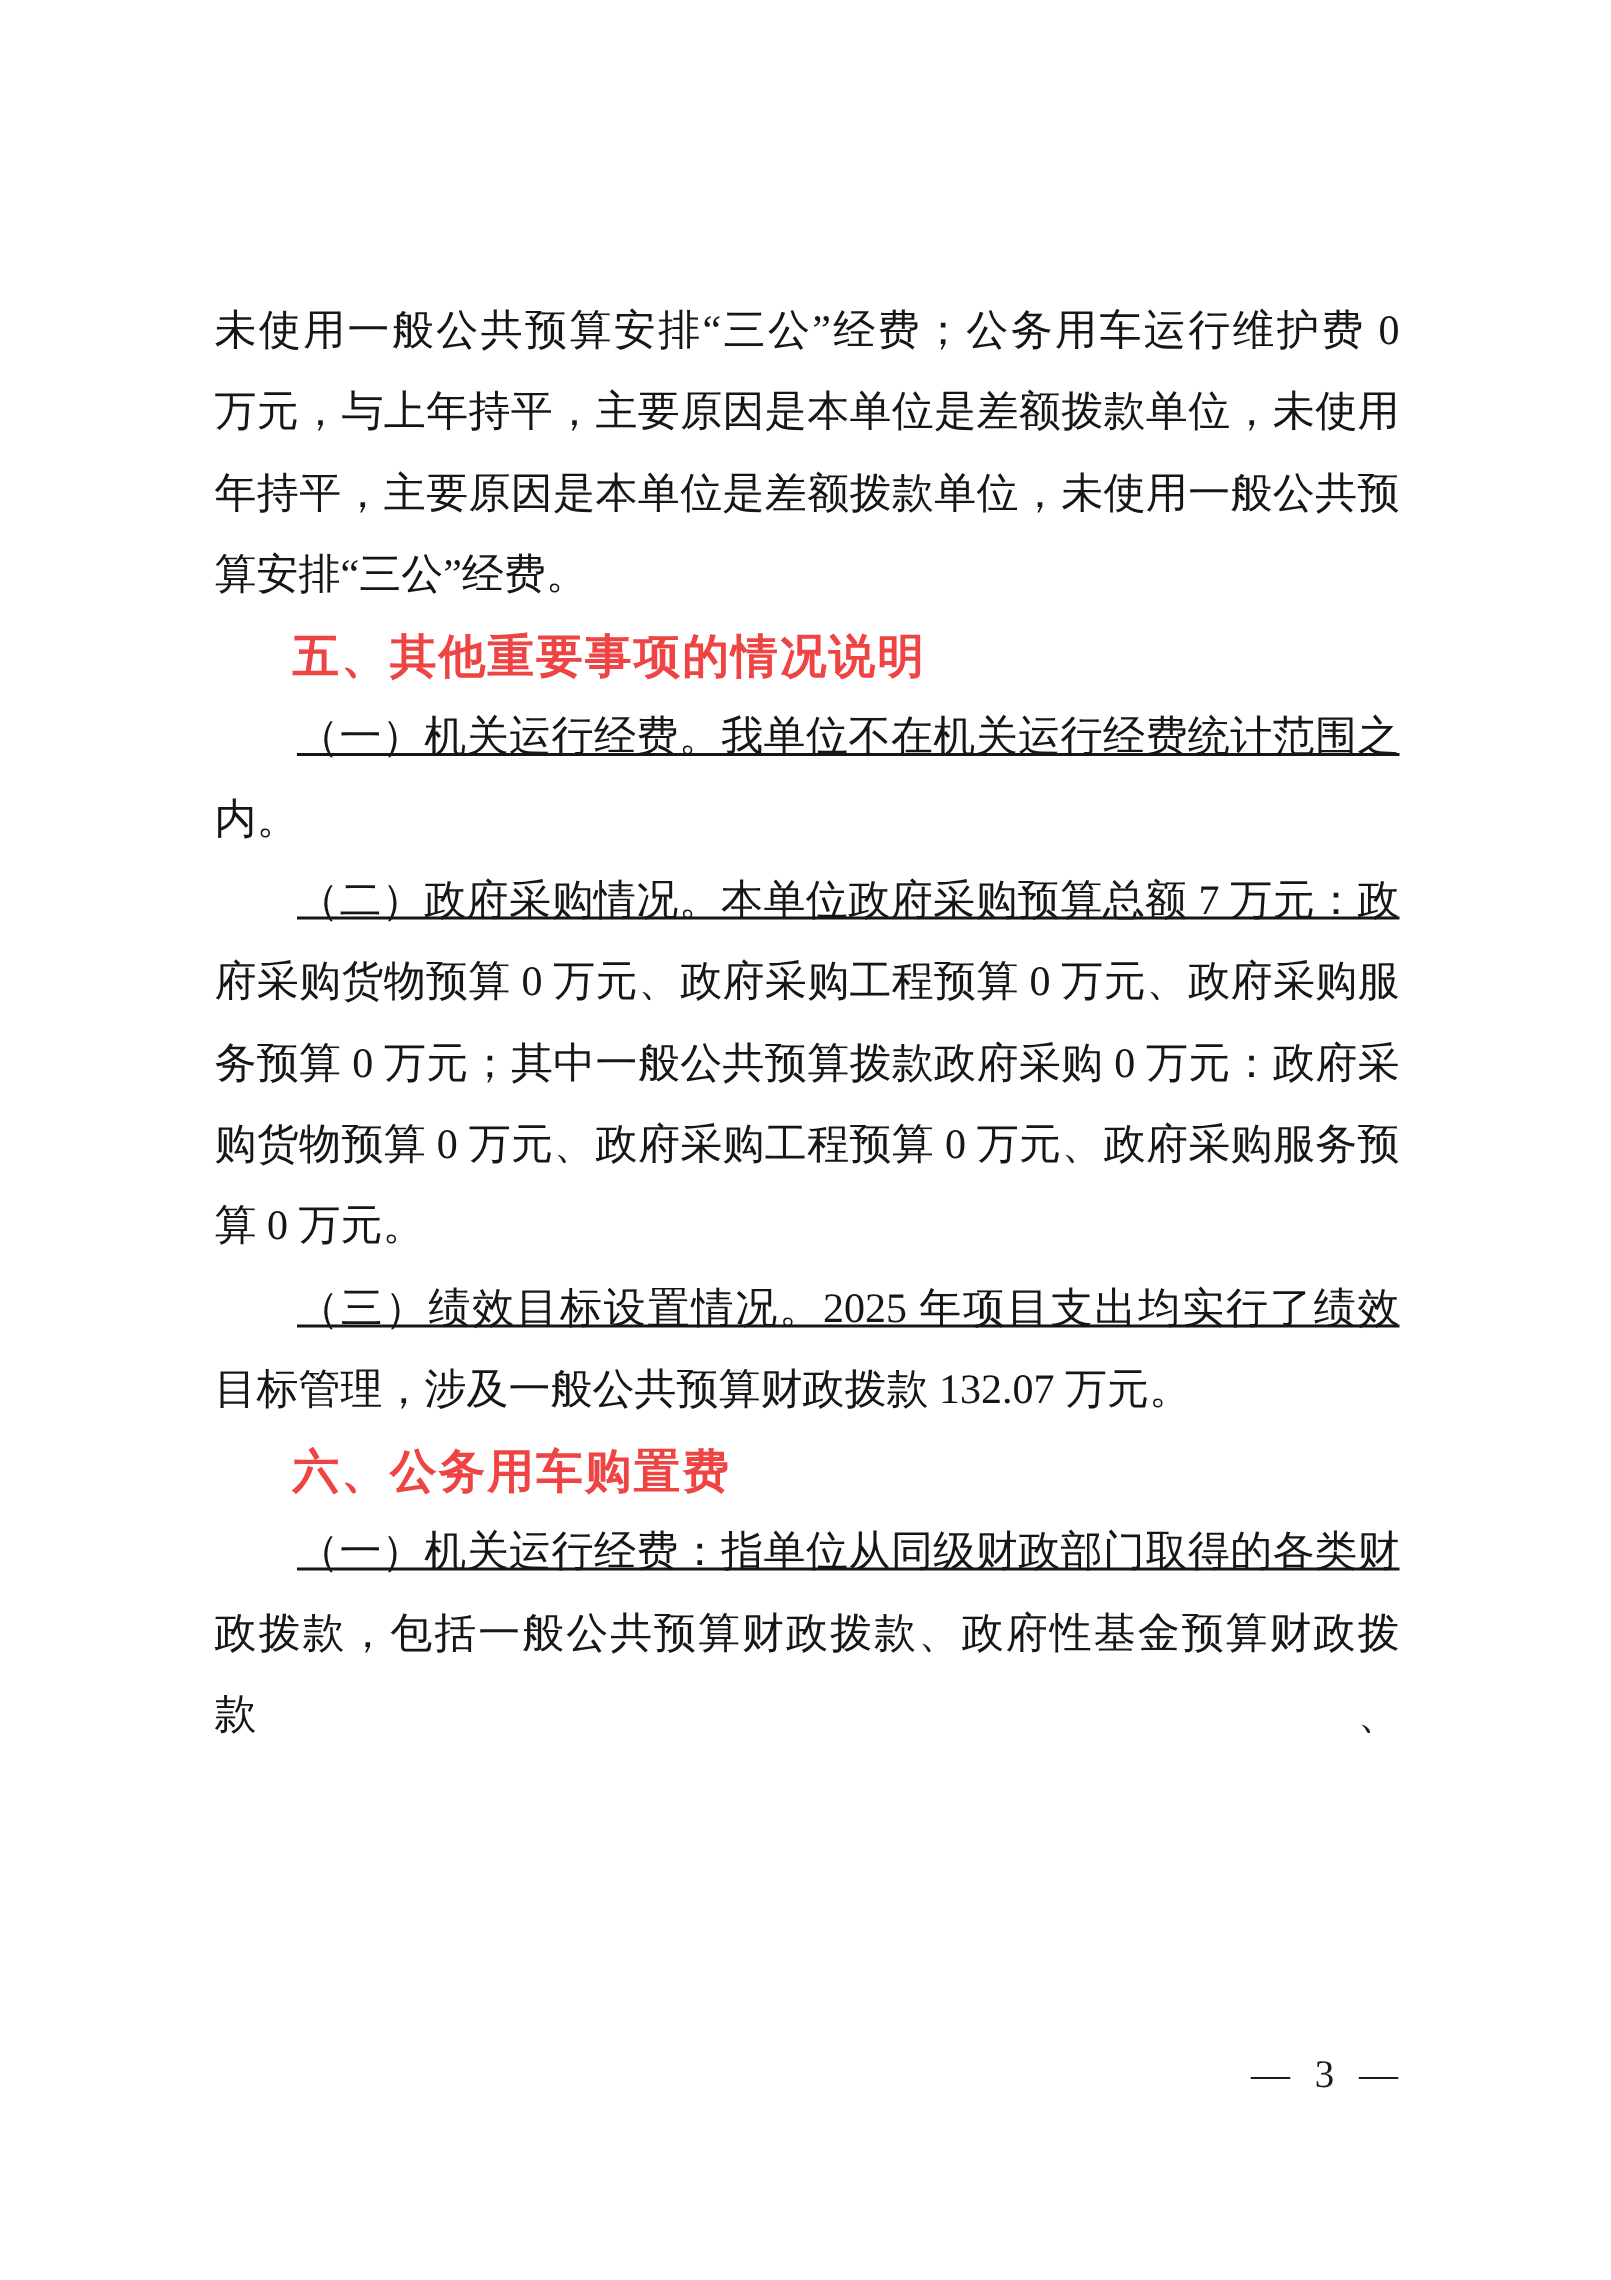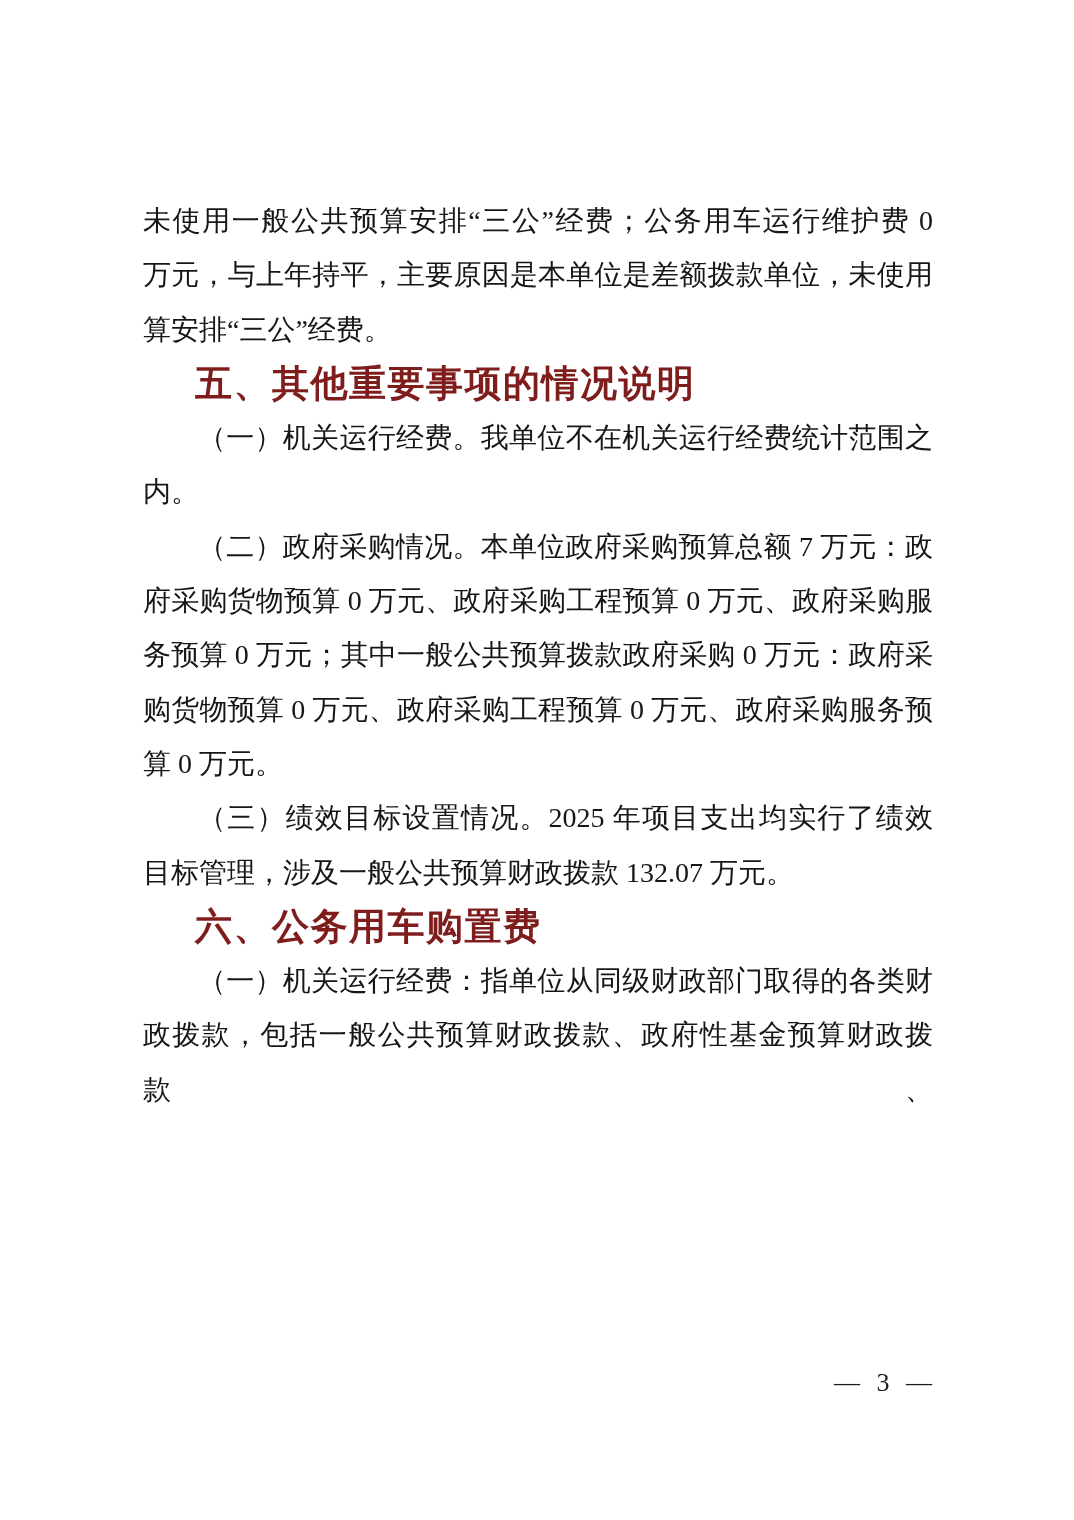--- a/index.html
+++ b/index.html
@@ -32,26 +32,27 @@
     color: #161616;
     text-align: justify;
     text-align-last: justify;
     text-justify: inter-character;
   }
   .ln.last {
     text-align-last: left;
   }
   .ln.ind {
     text-indent: 55px;
+    text-decoration: underline;
   }
   .hd {
     font-family: "Liberation Sans", "DejaVu Sans", sans-serif;
-    font-size: 37px;
+    font-size: 31px;
     font-weight: 700;
-    color: #7f1d1d;
+    color: #ef4444;
     line-height: 54.3px;
     margin: 0;
     text-indent: 52px;
     letter-spacing: 1.5px;
   }
   .pagenum {
     position: absolute;
     top: 1368px;
     right: 140px;
     font-family: "Liberation Serif", "DejaVu Serif", serif;
@@ -63,20 +64,21 @@
 </style>
 </head>
 <body>
 
 <div class="doc-page">
   <main class="content">
 
     <section>
       <div class="ln just">未使用一般公共预算安排“三公”经费；公务用车运行维护费 0</div>
       <div class="ln just">万元，与上年持平，主要原因是本单位是差额拨款单位，未使用</div>
+      <div class="ln just">年持平，主要原因是本单位是差额拨款单位，未使用一般公共预</div>
       <div class="ln last">算安排“三公”经费。</div>
     </section>
 
     <h2 class="hd">五、其他重要事项的情况说明</h2>
 
     <section>
       <div class="ln just ind">（一）机关运行经费。我单位不在机关运行经费统计范围之</div>
       <div class="ln last">内。</div>
     </section>
 

